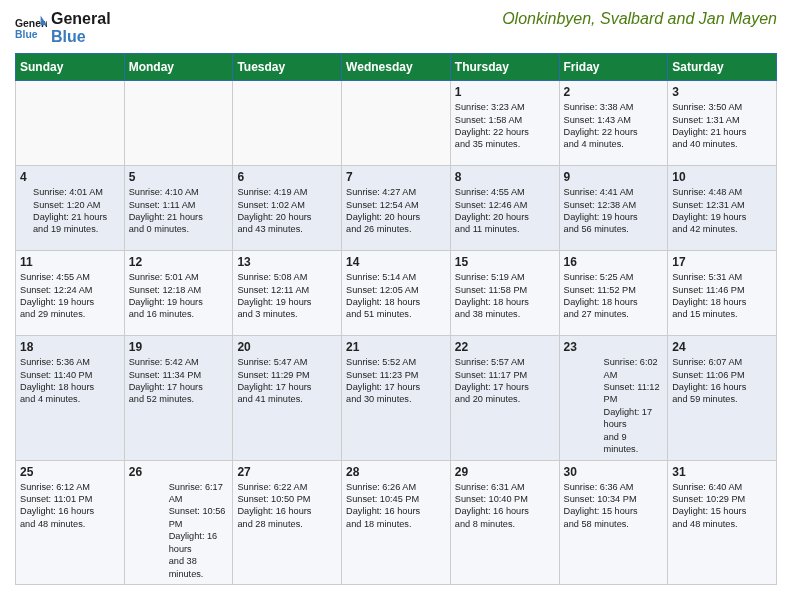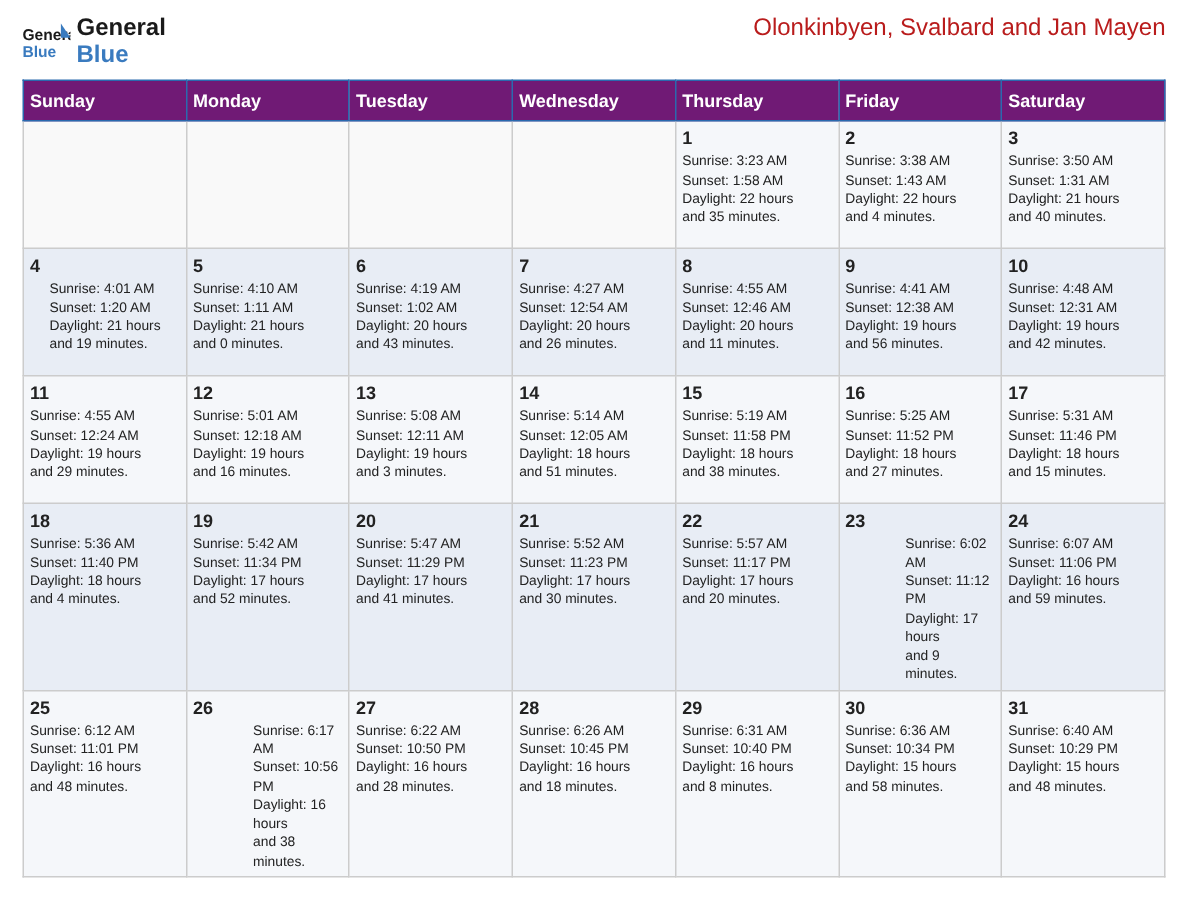--- a/index.html
+++ b/index.html
@@ -29,29 +29,30 @@
       text-align: right;
     }
     .month-year {
       font-size: 36px;
       font-weight: bold;
       color: #1a1a1a;
       line-height: 1.1;
     }
     .location {
       font-size: 16px;
-      color: #b91c1c;
+      color: #4d7c0f;
+      font-style: italic;
     }
     table {
       width: 100%;
       border-collapse: collapse;
       table-layout: fixed;
     }
     thead tr th {
-      background-color: #701a75;
+      background-color: #15803d;
       color: #fff;
       font-size: 12px;
       font-weight: bold;
       padding: 6px 4px;
       text-align: left;
       border: 1px solid #2a6aae;
       margin-top: 28px;
     }
     tbody tr td {
       border: 1px solid #ccc;

